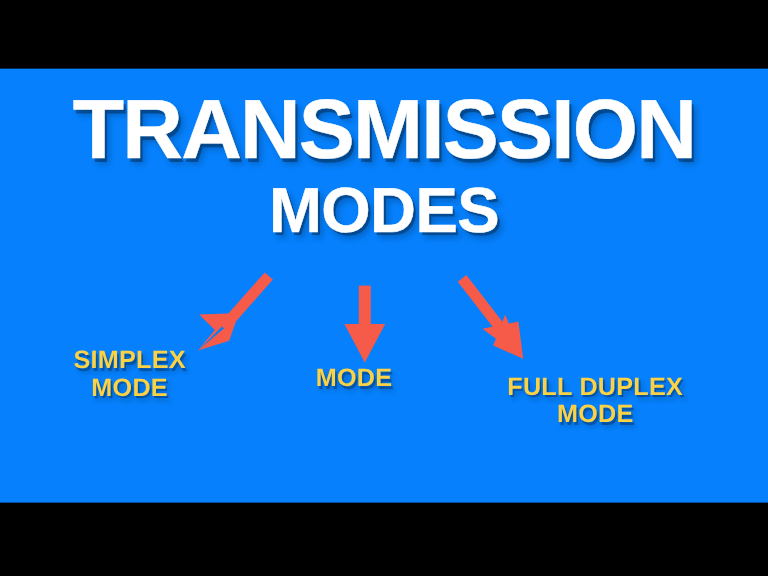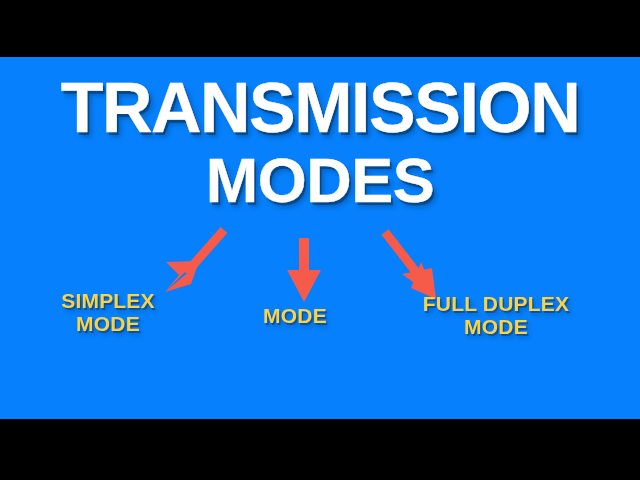--- a/index.html
+++ b/index.html
@@ -56,21 +56,21 @@
     text-shadow:
       2px 3px 0 rgba(0,0,0,0.30),
       4px 5px 5px rgba(0,0,0,0.22);
     -webkit-text-stroke: 0.4px #ffffff;
   }
   #title-line-1 {
     font-size: 70px;
     letter-spacing: -1.5px;
   }
   #title-line-2 {
-    font-size: 63px;
+    font-size: 53px;
     margin-top: 6px;
     letter-spacing: -0.5px;
   }
 
   
   #arrow-layer {
     position: absolute;
     left: 0;
     top: 0;
     width: 640px;
@@ -100,21 +100,21 @@
     top: 290px;
     width: 180px;
   }
   #label-half-duplex {
     left: 195px;
     top: 305px;
     width: 200px;
   }
   #label-full-duplex {
     left: 396px;
-    top: 293px;
+    top: 312px;
     width: 200px;
   }
 </style>
 </head>
 <body>
 
 <div id="stage">
 
   <div id="slide"></div>
 

